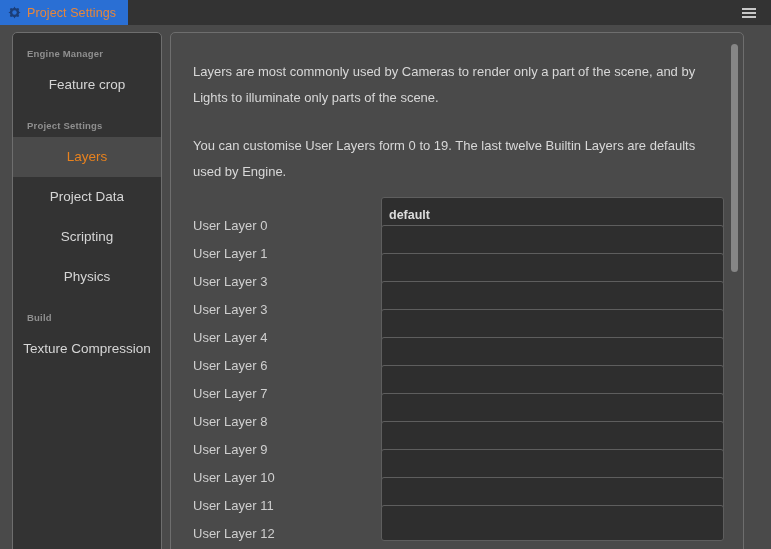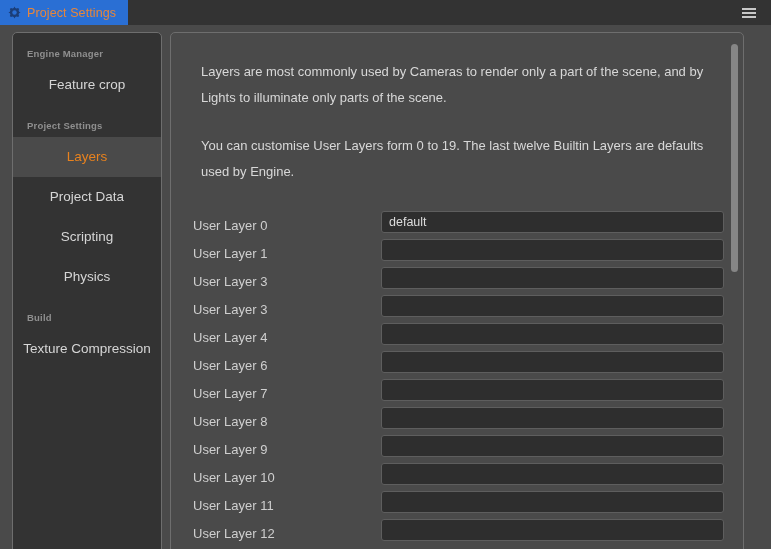--- a/index.html
+++ b/index.html
@@ -116,21 +116,21 @@
   .content-inner {
     position: absolute;
     left: 0; top: 0;
     width: 574px; height: 525px;
     padding: 26px 24px 0 22px;
   }
   .para {
     font-size: 13px;
     color: #d8d8d8;
     line-height: 26px;
-    margin: 0 0 22px 8px;
+    margin: 0 0 22px 0;
     max-width: 525px;
   }
   .para:last-of-type { margin-bottom: 20px; }
 
   .rows { margin-top: 2px; }
   .row {
     display: flex;
     align-items: flex-end;
     height: 28px;
     margin-bottom: 0px;
@@ -145,22 +145,23 @@
   .row-input {
     flex: none;
     width: 343px;
     height: 22px;
     background: #2e2e2e;
     border: 1px solid #5e5e5e;
     border-radius: 3px;
     color: #dcdcdc;
     font-family: "Liberation Sans", sans-serif;
     font-size: 12.5px;
-    padding: 3px 7px;
+    padding: 17px 7px;
     outline: none;
+    font-weight: bold;
   }
   .row-input::placeholder { color: #7a7a7a; }
 
   
   .scrollbar-track {
     position: absolute;
     right: 4px; top: 6px;
     width: 9px; height: 513px;
     background: transparent;
     cursor: pointer;

